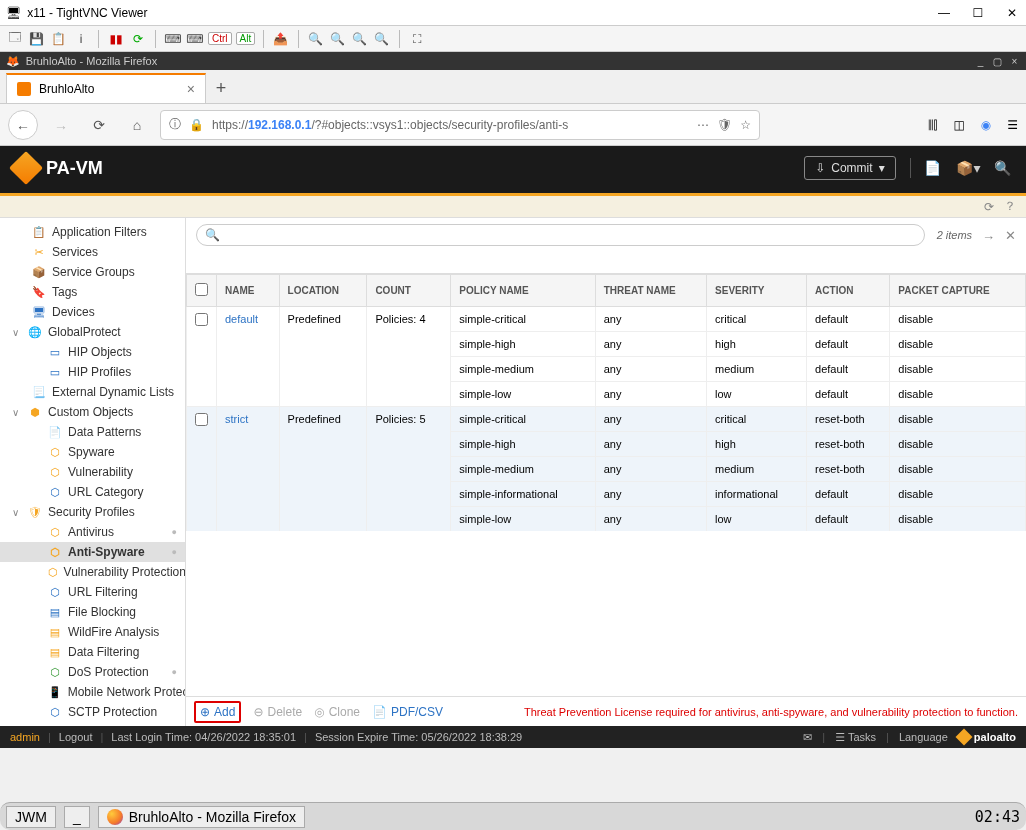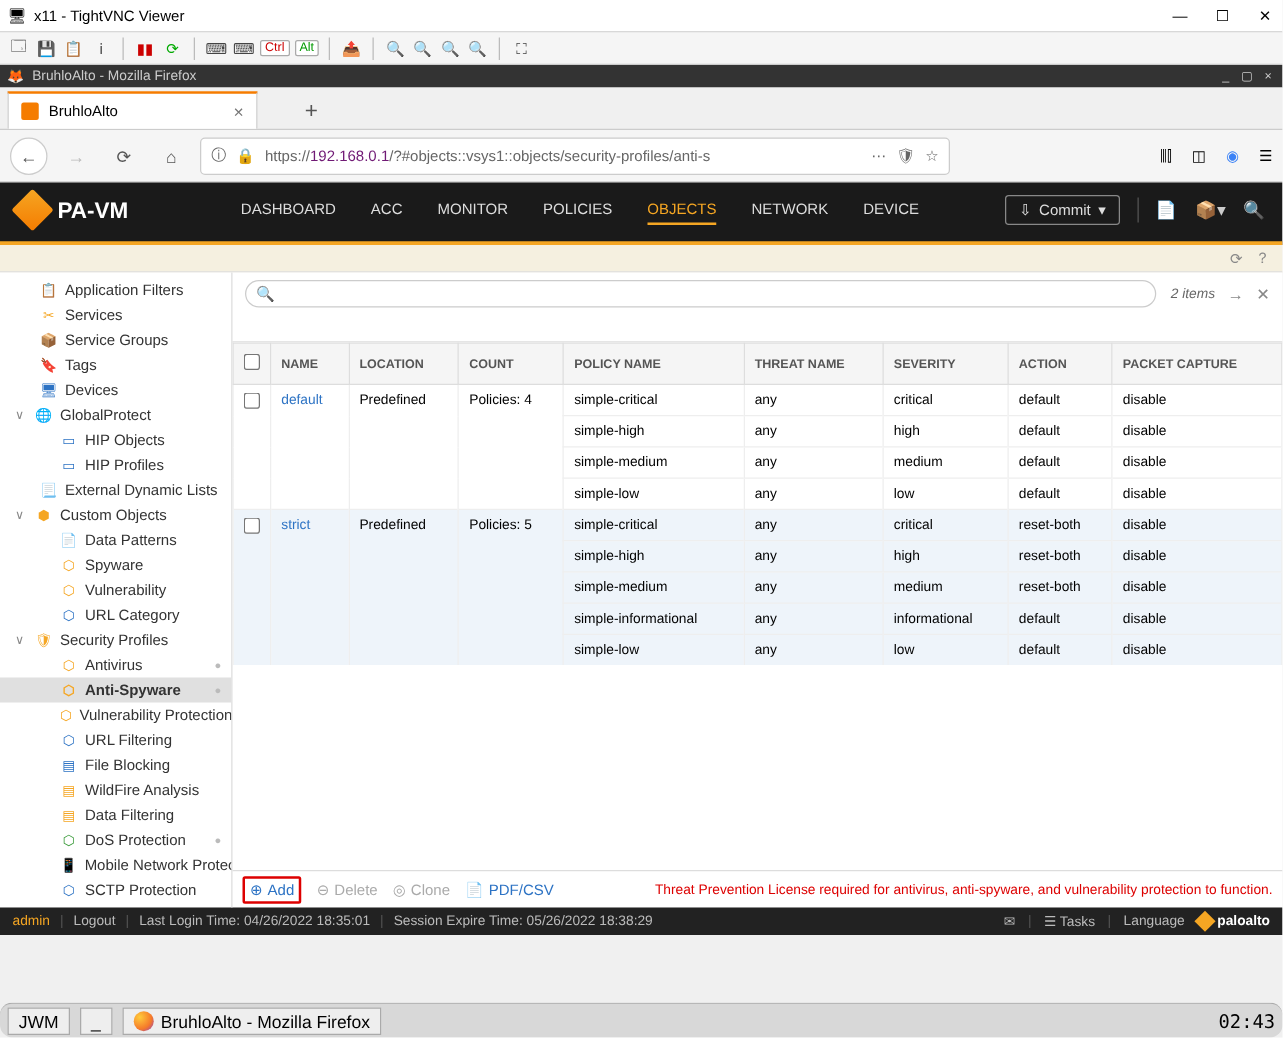--- a/index.html
+++ b/index.html
@@ -17,33 +17,33 @@
 .vnc-toolbar .tb { width:18px; height:18px; display:flex; align-items:center; justify-content:center; font-size:12px; color:#444;}
 .kbd { font-size:10px; border:1px solid #aaa; padding:0 3px; border-radius:2px; background:#fff; }
 .kbd.ctrl{ color:#c00;} .kbd.alt{ color:#090;}
 
 
 .ff-title { height:18px; background:#333; color:#ccc; display:flex; align-items:center; padding:0 6px; justify-content:space-between; font-size:11px;}
 .ff-title-right { display:flex; gap:6px; }
 .ff-title-right span { width:11px; height:11px; display:flex; align-items:center; justify-content:center; font-size:10px; color:#ccc;}
 
 
-.tabstrip { height:34px; background:#f0f0f0; display:flex; align-items:flex-end; border-bottom:1px solid #ccc;gap:28px;}
+.tabstrip { height:34px; background:#f0f0f0; display:flex; align-items:flex-end; border-bottom:1px solid #ccc;}
 .tab { height:30px; border:1px solid #ccc; border-bottom:none; border-top:2px solid #f57c00; background:#fff; display:flex; align-items:center; padding:0 10px; gap:8px; min-width:200px; margin-left:6px;}
 .tab .fav { width:14px; height:14px; border-radius:2px; background:#f57c00;}
 .tab .close { color:#777; font-size:14px;}
 .newtab { width:30px; height:30px; display:flex; align-items:center; justify-content:center; font-size:18px; color:#555;}
 
 
 .navbar { height:42px; background:#f5f5f5; border-bottom:1px solid #ccc; display:flex; align-items:center; padding:0 8px; gap:8px;}
 .navbtn { width:30px; height:30px; border:1px solid #ccc; border-radius:15px; display:flex; align-items:center; justify-content:center; font-size:14px; color:#555; background:#fff;}
 .navbtn.flat { border:none; background:transparent; border-radius:4px;}
 .urlbar { flex:1; height:30px; border:1px solid #ccc; border-radius:4px; background:#fff; display:flex; align-items:center; padding:0 8px; gap:8px; color:#666; max-width:600px;}
 .urlbar .url { flex:1; white-space:nowrap; overflow:hidden; }
-.urlbar .url b { color:#701a75; font-weight:normal;}
+.urlbar .url b { color:#3b82f6; font-weight:bold;}
 .navicons { display:flex; gap:16px; margin-left:auto;}
 
 
 .pa-header { height:50px; background:#1a1a1a; color:#fff; display:flex; align-items:flex-end; padding:13px 14px; border-bottom:3px solid #f5a623;}
 .pa-logo { display:flex; align-items:center; gap:8px; font-weight:bold; font-size:18px;}
 .pa-logo .cube{ width:24px; height:24px; background:linear-gradient(135deg,#f5a623,#f57c00); transform:rotate(45deg); border-radius:2px;}
 .pa-nav { display:flex; gap:28px; margin-left:90px; font-size:12px;}
 .pa-nav .ni { color:#ddd; cursor:pointer; padding:4px 0;}
 .pa-nav .ni.active { color:#f5a623; border-bottom:2px solid #f5a623;}
 .pa-right { margin-left:auto; display:flex; align-items:center; gap:14px;}
@@ -183,29 +183,20 @@
     <span style="color:#3b82f6">◉</span>
     <span>☰</span>
   </div>
 </div>
 
 <div class="pa-header">
   <div class="pa-logo">
       <span class="cube"></span>
       <span>PA-VM</span>
     </div>
-  <div class="pa-nav">
-    <span class="ni">DASHBOARD</span>
-    <span class="ni">ACC</span>
-    <span class="ni">MONITOR</span>
-    <span class="ni">POLICIES</span>
-    <span class="ni active">OBJECTS</span>
-    <span class="ni">NETWORK</span>
-    <span class="ni">DEVICE</span>
-  </div>
   <div class="pa-right">
     <div class="commit-btn">
         <span>⇩</span>
         <span>Commit</span>
         <span>▾</span>
       </div>
     <span class="sepv"></span>
     <span class="pic">📄</span>
     <span class="pic">📦▾</span>
     <span class="pic">🔍</span>

